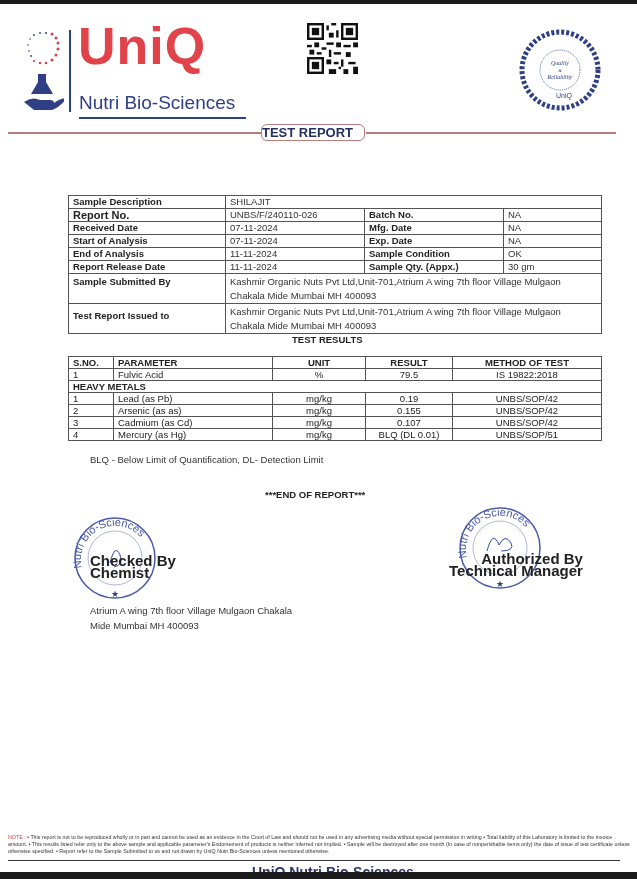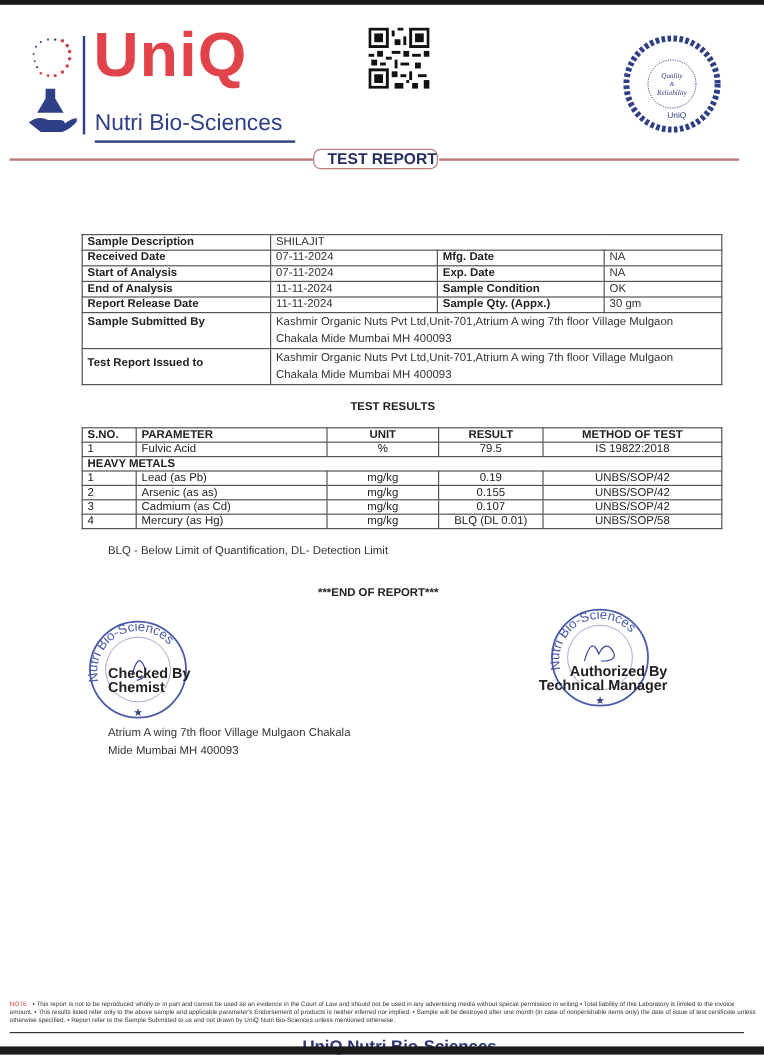--- a/index.html
+++ b/index.html
@@ -23,21 +23,21 @@
 
   .seal { position: absolute; left: 517px; top: 27px; width: 86px; height: 86px; }
 
   
   .banner-line { position: absolute; top: 132px; height: 1.5px; background: #b87c7c; }
   .banner-line.left { left: 8px; width: 253px; }
   .banner-line.right { left: 366px; width: 250px; }
   .banner-label {
     position: absolute; left: 261px; top: 124px; width: 104px; height: 17px;
     border: 1.5px solid #b87c7c; border-radius: 6px; box-sizing: border-box;
-    font-size: 13px; font-weight: bold; color: #263060; text-align: right; line-height: 15px;
+    font-size: 13px; font-weight: bold; color: #263060; text-align: left; line-height: 15px;
   }
 
   
   table { border-collapse: collapse; position: absolute; font-family: "Liberation Sans", sans-serif; }
   .info-table { left: 68px; top: 195px; width: 534px; font-size: 9.5px; }
   .info-table td { border: 1px solid #555; padding: 0 4px; height: 12px; line-height: 12px; vertical-align: top; }
   .info-table .lbl { font-weight: bold; width: 148px; }
   .info-table .lbl.big { font-size: 11px; }
   .info-table .val { width: 130px; color: #333; }
   .info-table .lbl2 { font-weight: bold; width: 130px; }
@@ -58,21 +58,21 @@
   .res-table .c-method { text-align: center; }
   .res-table .section td { font-weight: bold; }
 
   .footnote { position: absolute; left: 90px; top: 454px; font-size: 9.5px; color: #333; }
 
   .end-report { position: absolute; left: 265px; top: 489px; font-size: 9.5px; font-weight: bold; }
 
   
   .stamp-left { position: absolute; left: 70px; top: 513px; width: 90px; height: 90px; }
   .stamp-right { position: absolute; left: 455px; top: 503px; width: 90px; height: 90px; }
-  .sig-label { position: absolute; font-size: 12px; font-weight: bold; line-height: 12px; color: #222; }
+  .sig-label { position: absolute; font-size: 15px; font-weight: bold; line-height: 12px; color: #222; }
   .checked { left: 90px; top: 555px; }
   .authorized { left: 449px; top: 553px; text-align: right; }
 
   .address { position: absolute; left: 90px; top: 603px; font-size: 9.5px; line-height: 15px; color: #333; }
 
   
   .note { position: absolute; left: 8px; top: 834px; width: 622px; font-size: 5.3px; line-height: 7px; color: #333; }
   .note .note-label { color: #d9363e; }
   .note-rule { position: absolute; left: 8px; top: 860px; width: 612px; height: 1px; background: #333; }
   .footer-name { position: absolute; left: 252px; top: 864px; font-size: 14px; font-weight: bold; color: #2a3470; }
@@ -167,20 +167,26 @@
 <div class="banner-label">TEST REPORT</div>
 <div class="banner-line right"></div>
 
 <table class="info-table">
   <tbody>
       <tr>
     <td class="lbl">Sample Description</td>
     <td class="val" colspan="3">SHILAJIT</td>
   </tr>
   <tr>
+    <td class="lbl big">Report No.</td>
+    <td class="val">UNBS/F/240110-026</td>
+    <td class="lbl2">Batch No.</td>
+    <td class="val2">NA</td>
+  </tr>
+  <tr>
     <td class="lbl">Received Date</td>
     <td class="val">07-11-2024</td>
     <td class="lbl2">Mfg. Date</td>
     <td class="val2">NA</td>
   </tr>
   <tr>
     <td class="lbl">Start of Analysis</td>
     <td class="val">07-11-2024</td>
     <td class="lbl2">Exp. Date</td>
     <td class="val2">NA</td>
@@ -254,21 +260,21 @@
     <td class="c-param">Cadmium (as Cd)</td>
     <td class="c-unit">mg/kg</td>
     <td class="c-result">0.107</td>
     <td class="c-method">UNBS/SOP/42</td>
   </tr>
   <tr>
     <td class="c-sno">4</td>
     <td class="c-param">Mercury (as Hg)</td>
     <td class="c-unit">mg/kg</td>
     <td class="c-result">BLQ (DL 0.01)</td>
-    <td class="c-method">UNBS/SOP/58</td>
+    <td class="c-method">UNBS/SOP/51</td>
   </tr>
 </tbody>
   </table>
 
 <div class="footnote">BLQ - Below Limit of Quantification, DL- Detection Limit</div>
 
 <div class="end-report">***END OF REPORT***</div>
 
 <svg class="stamp-left" viewBox="0 0 90 90">
   <circle cx="45" cy="45" r="40" fill="none" stroke="#4a5aa8" stroke-width="1.5"></circle>

